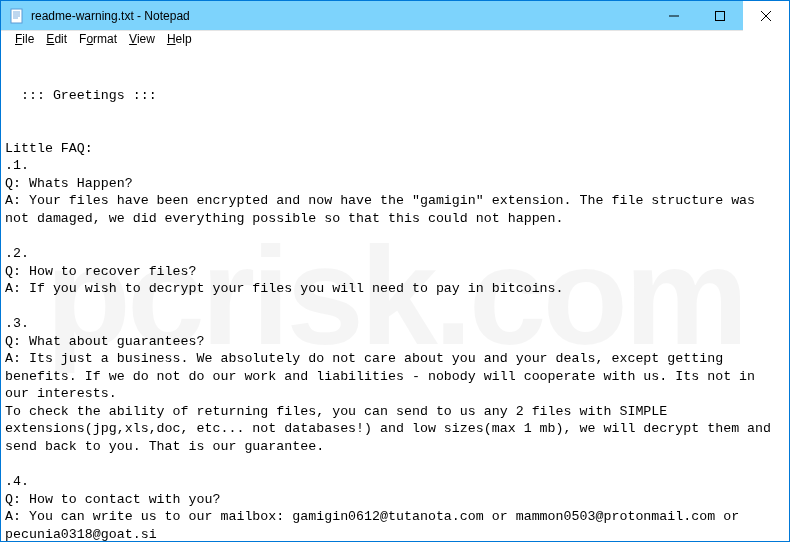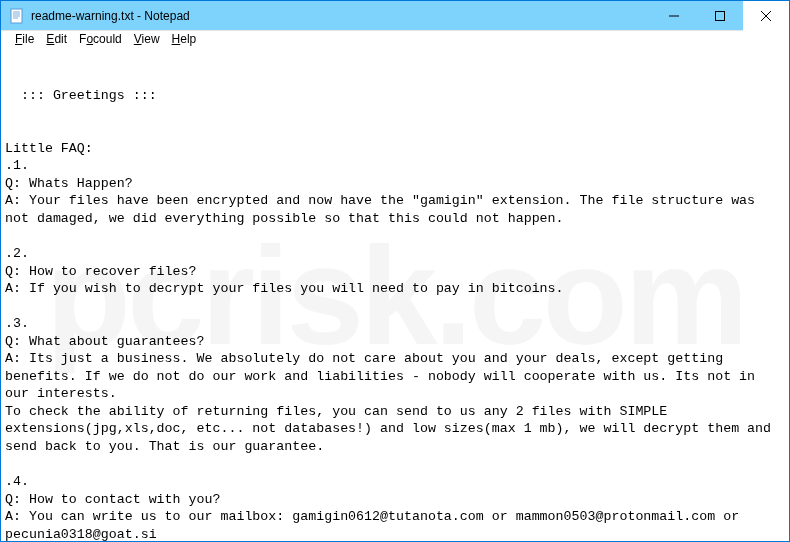--- a/index.html
+++ b/index.html
@@ -125,21 +125,21 @@
           <line x1="0" y1="0" x2="10" y2="10" stroke="#000" stroke-width="1"></line>
           <line x1="10" y1="0" x2="0" y2="10" stroke="#000" stroke-width="1"></line>
         </svg>
     </div>
   </div>
 </div>
 
 <div class="menubar">
   <span class="menu-item"><span class="underline">F</span><span>ile</span></span>
   <span class="menu-item"><span class="underline">E</span><span>dit</span></span>
-  <span class="menu-item">F<span class="underline">o</span><span>could</span></span>
+  <span class="menu-item">F<span class="underline">o</span><span>rmat</span></span>
   <span class="menu-item"><span class="underline">V</span><span>iew</span></span>
   <span class="menu-item"><span class="underline">H</span><span>elp</span></span>
 </div>
 
 <div class="content">
   <div class="watermark">pcrisk.com</div>
   <span>::: Greetings :::
 
 
 Little FAQ:

